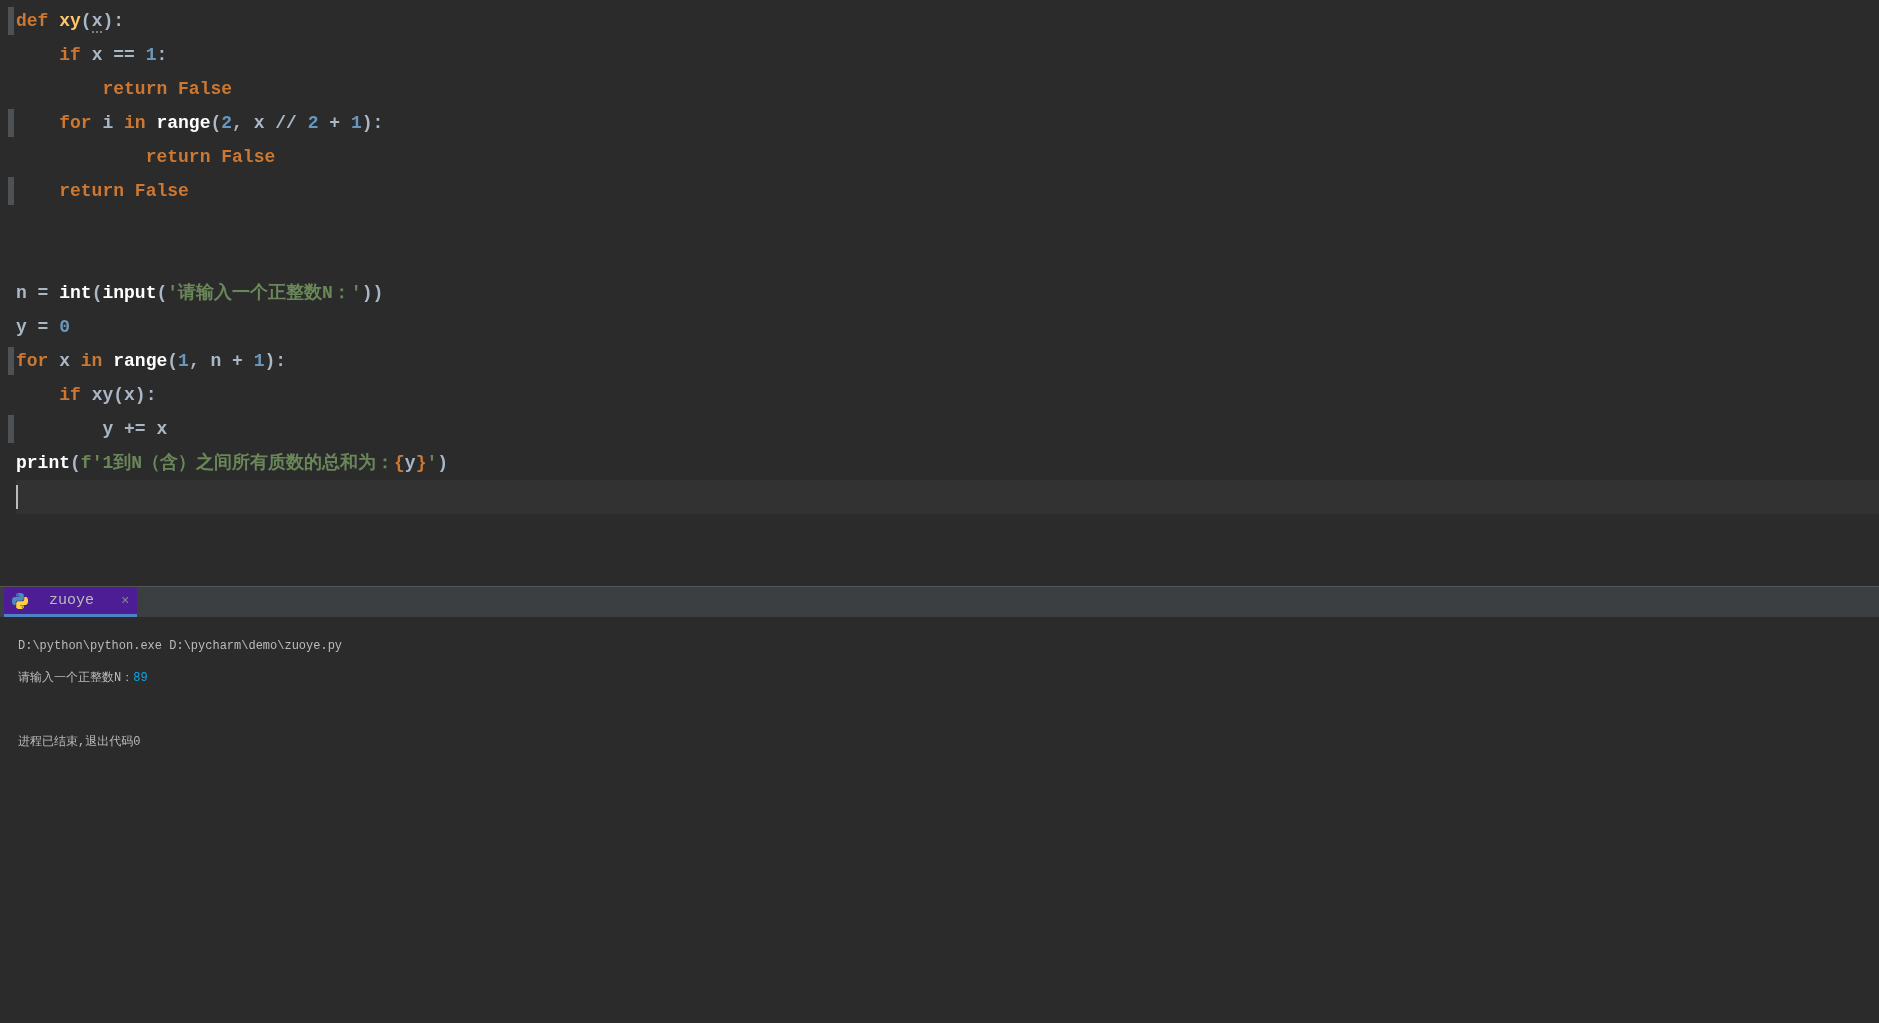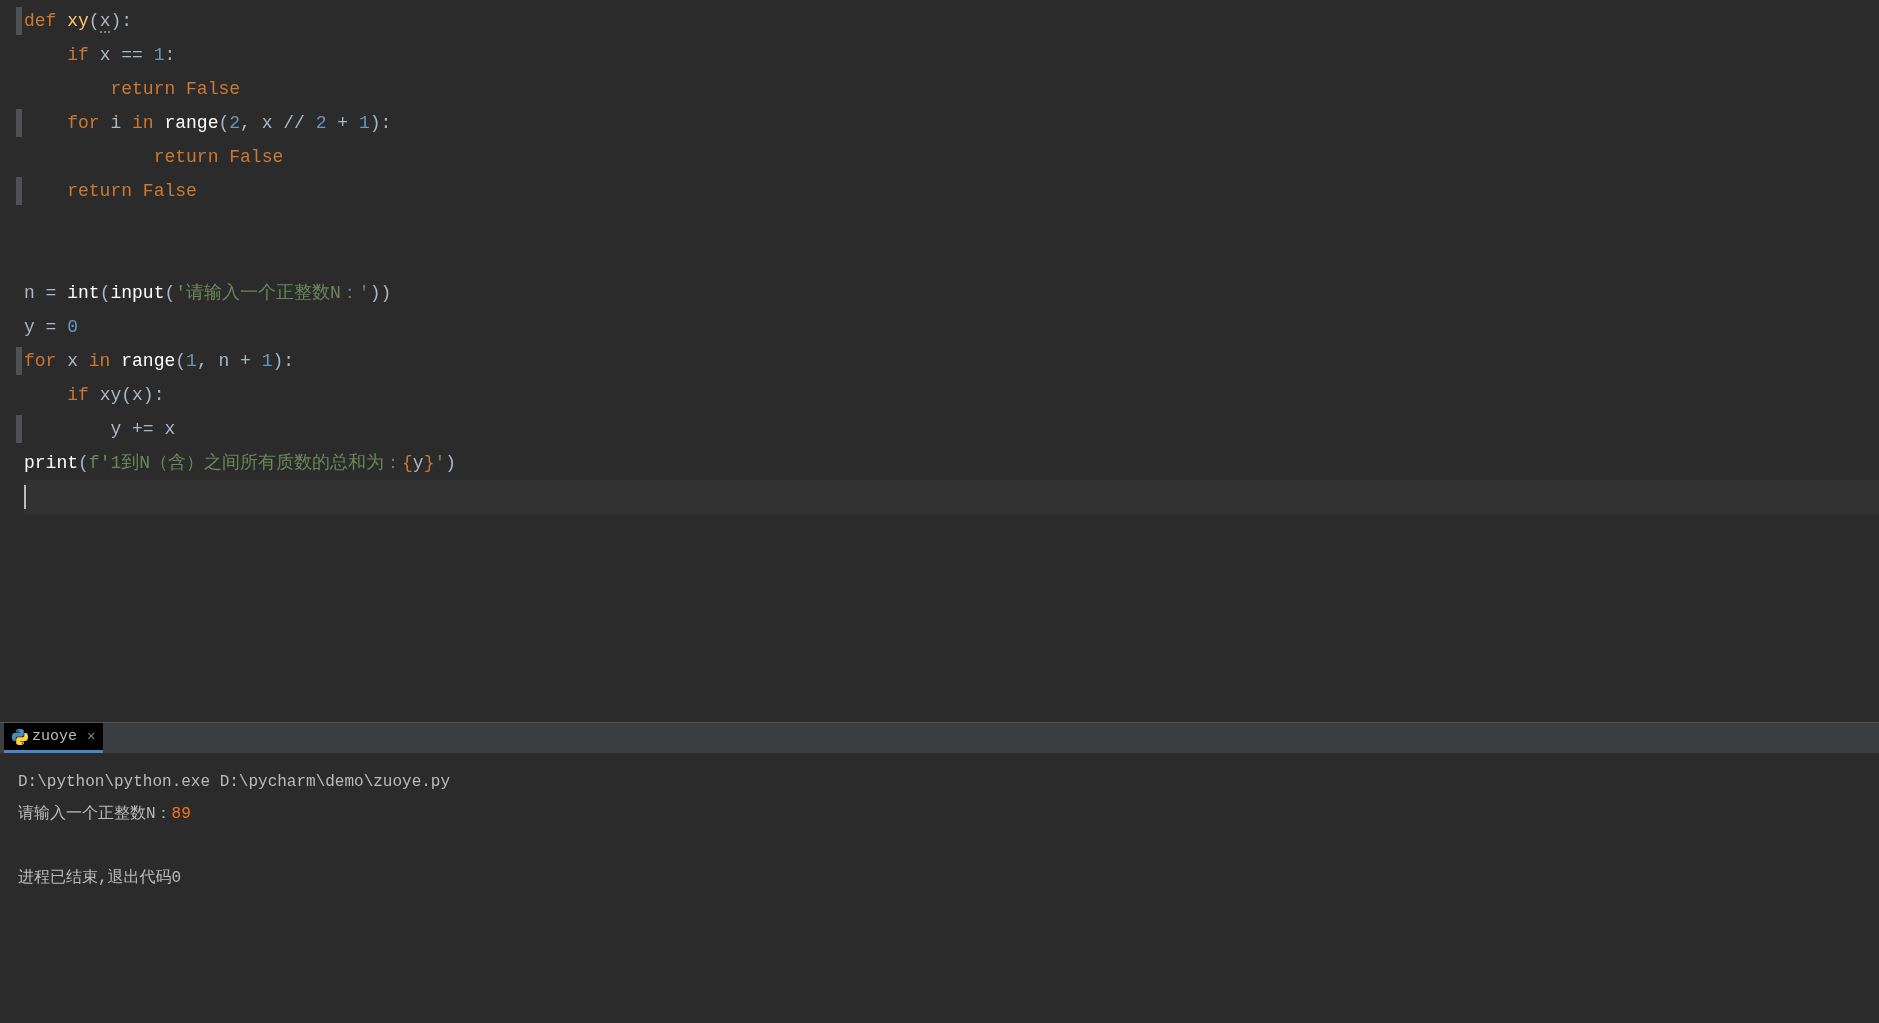--- a/index.html
+++ b/index.html
@@ -10,24 +10,25 @@
     body {
       background: #2b2b2b;
       font-family: Consolas, Monaco, 'Courier New', monospace;
       font-size: 18px;
       color: #a9b7c6;
       overflow: hidden;
       width: 1879px;
       height: 1023px;
     }
     .editor {
-      padding: 4px 0 0 24px;
+      padding: 4px 0 0 16px;
       line-height: 34px;
-      height: 722px;
+      height: 586px;
       position: relative;
+      font-weight: bold;
     }
     .code-line {
       white-space: pre;
       position: relative;
     }
     .kw { color: #cc7832; }
     .fn { color: #ffc66d; }
     .bi { color: #ffffff; margin-top: 36px; }
     .str { color: #6a8759; }
     .num { color: #6897bb; }
@@ -58,48 +59,48 @@
       height: 32px;
       display: flex;
       align-items: center;
       padding-left: 4px;
     }
     .tab {
       display: flex;
       align-items: center;
       height: 100%;
       padding: 0 8px;
-      background: #000000;
+      background: #4c1d95;
       border-bottom: 3px solid #4e84c4;
       color: #bbbbbb;
       font-size: 15px;
-      gap: 4px;
+      gap: 21px;
     }
     .py-icon {
       width: 16px;
       height: 16px;
       display: inline-block;
     }
     .close-x {
       color: #8a8a8a;
       font-size: 14px;
       cursor: pointer;
       margin-left: 6px;
     }
     .console {
       background: #2b2b2b;
       padding: 12px 18px;
-      font-size: 16px;
+      font-size: 12px;
       line-height: 32px;
     }
     .console-line {
       white-space: pre;
       color: #bbbbbb;
     }
-    .green { color: #f97316; }
+    .green { color: #0ea5e9; }
   </style>
 </head>
 <body>
 
 <div class="editor">
   <div class="code-line"><span class="gutter-marker gm-light"></span><span class="kw">def</span> <span class="fn">xy</span><span>(</span><span class="var warn">x</span><span>):</span></div>
   <div class="code-line"><span>    </span><span class="kw">if</span><span> x </span><span>==</span><span> </span><span class="num">1</span><span>:</span></div>
   <div class="code-line"><span>        </span><span class="kw">return</span><span> </span><span class="kw">False</span></div>
   <div class="code-line"><span class="gutter-marker gm-light"></span><span>    </span><span class="kw">for</span><span> i </span><span class="kw">in</span><span> </span><span class="bi">range</span><span>(</span><span class="num">2</span><span>, x // </span><span class="num">2</span><span> + </span><span class="num">1</span><span>):</span></div>
   <div class="code-line"><span>            </span><span class="kw">return</span><span> </span><span class="kw">False</span></div>

